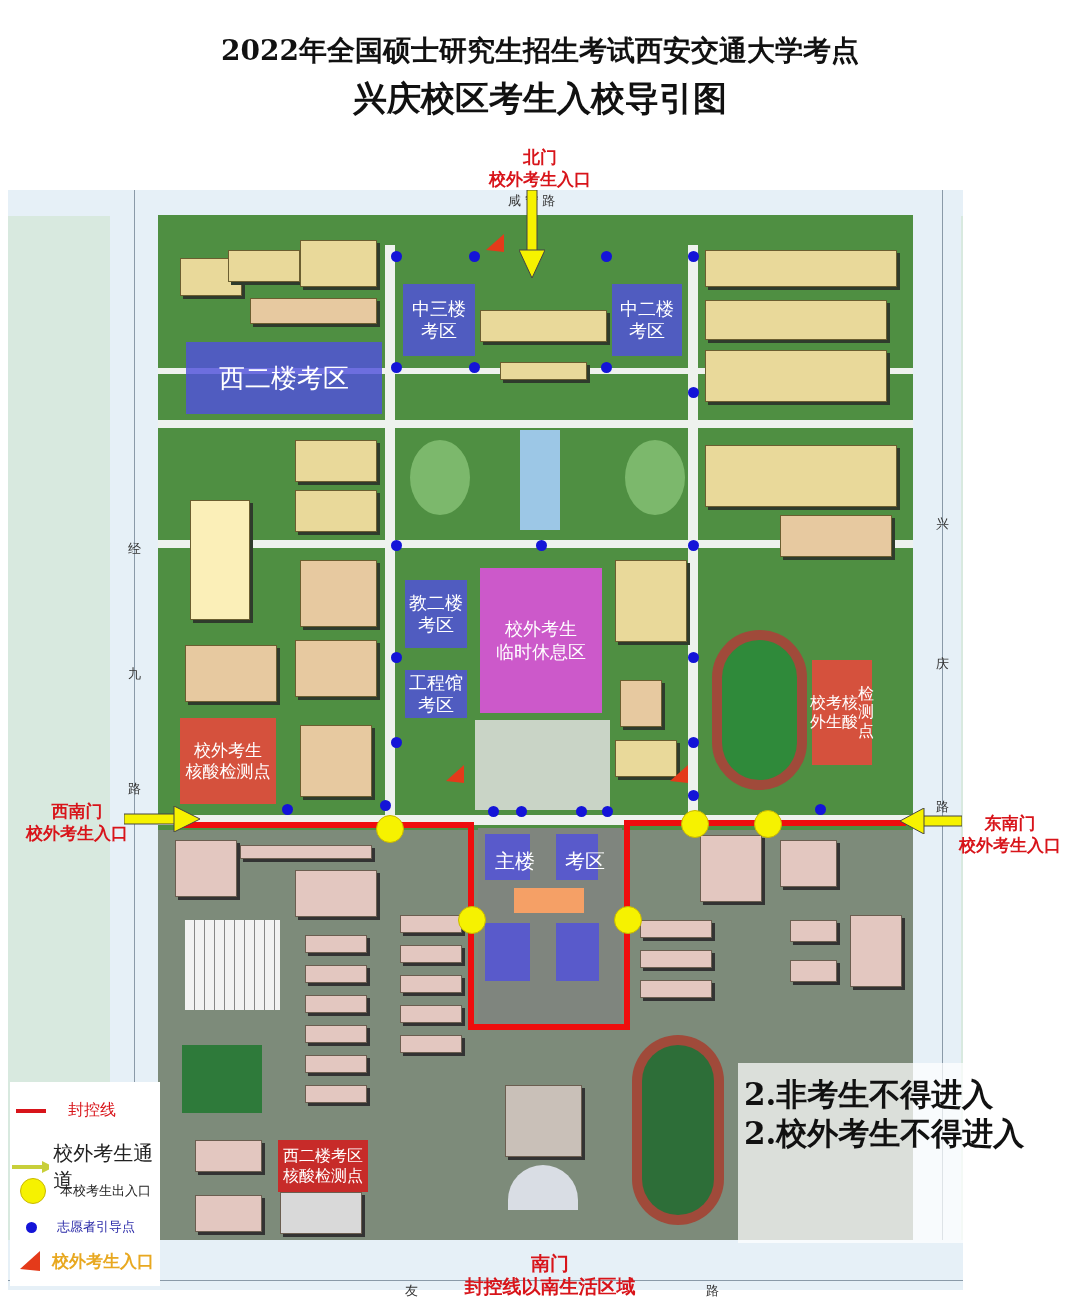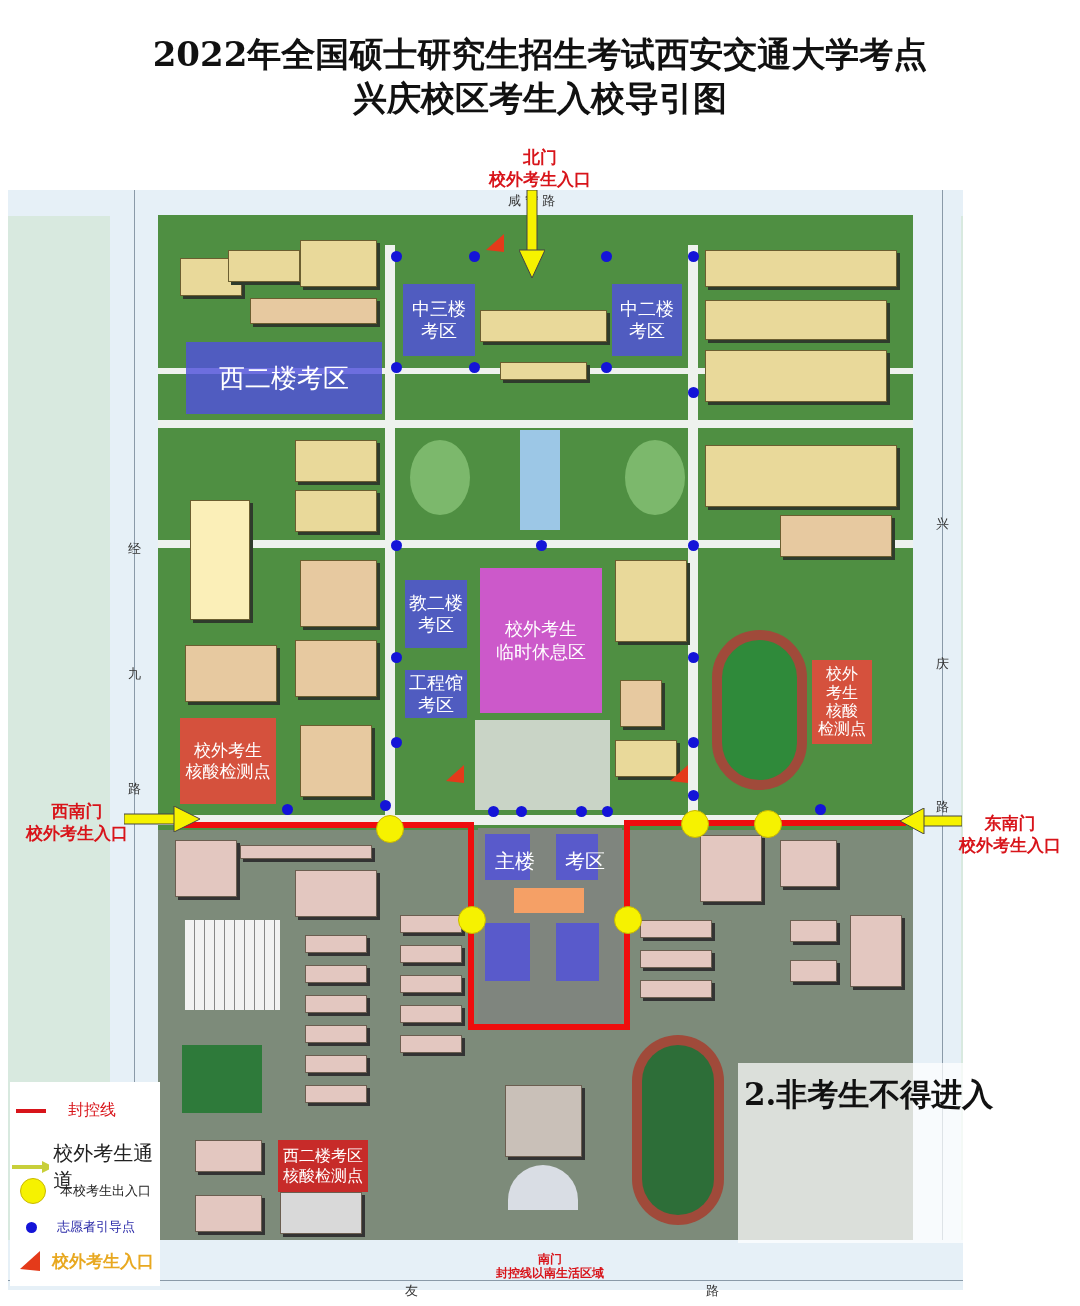--- a/index.html
+++ b/index.html
@@ -1,18 +1,18 @@
 <!DOCTYPE html>
 <html><head>
 <meta charset="utf-8">
 <style>
   html,body{margin:0;padding:0;background:#fff;}
   body{width:1080px;height:1306px;position:relative;overflow:hidden;font-family:"DejaVu Sans","Liberation Sans",sans-serif;}
   .title{position:absolute;left:0;width:1080px;text-align:center;font-family:"DejaVu Serif","Liberation Serif",serif;font-weight:bold;color:#111;}
-  .t1{top:32px;font-size:34px;letter-spacing:0px;}
+  .t1{top:32px;font-size:28px;letter-spacing:0px;}
   .t2{top:76px;font-size:34px;}
   .abs{position:absolute;}
   .road{position:absolute;background:#e6f0f7;}
   .roadline{position:absolute;background:#8a9aa8;}
   .roadlabel{position:absolute;font-size:13px;color:#333;font-family:"DejaVu Serif",serif;}
   .campus{position:absolute;left:158px;top:215px;width:755px;height:1025px;background:#4f8f42;}
   .south{position:absolute;left:158px;top:830px;width:755px;height:410px;background:#7d8b7a;}
   .path{position:absolute;background:#eef2ee;}
   .bld{position:absolute;background:#e9d99a;border:1px solid #6b5e30;box-shadow:3px 3px 0 #2f3b2c;}
   .bldp{position:absolute;background:#e3c7c0;border:1px solid #6b5e50;box-shadow:3px 3px 0 #333;}
@@ -167,21 +167,21 @@
 <div class="zone blue" style="left:556px;top:923px;width:43px;height:58px;"></div>
 <div class="abs" style="left:480px;top:848px;width:140px;height:30px;color:#fff;font-size:20px;display:flex;justify-content:space-around;">
   <span>主楼</span>
   <span>考区</span>
 </div>
 
 <div class="zone red" style="left:180px;top:718px;width:96px;height:86px;font-size:17px;flex-direction:column;">
   <span>校外考生</span>
   <span>核酸检测点</span>
 </div>
-<div class="zone red" style="left:812px;top:660px;width:60px;height:84px;font-size:16px;flex-direction:column;line-height:1.15;">
+<div class="zone red" style="left:812px;top:660px;width:60px;height:105px;font-size:16px;flex-direction:row;line-height:1.15;">
   <span>校外</span>
   <span>考生</span>
   <span>核酸</span>
   <span>检测点</span>
 </div>
 <div class="zone red" style="left:278px;top:1140px;width:90px;height:52px;font-size:16px;flex-direction:column;background:rgba(210,30,30,0.88);">
   <span>西二楼考区</span>
   <span>核酸检测点</span>
 </div>
 
@@ -251,21 +251,21 @@
 
 <div class="gate" style="left:940px;top:812px;width:140px;">
   <div>东南门</div>
   <div>校外考生入口</div>
 </div>
 <svg class="arrow" style="left:900px;top:808px;" width="62" height="26">
   <rect x="22" y="8" width="40" height="10" fill="#f6f200" stroke="#444" stroke-width="1"></rect>
   <polygon points="24,0 24,26 0,13" fill="#f6f200" stroke="#444" stroke-width="1"></polygon>
 </svg>
 
-<div class="gate" style="left:450px;top:1252px;width:200px;font-size:12px;line-height:1.2;">
+<div class="gate" style="left:450px;top:1252px;width:200px;font-size:19px;line-height:1.2;">
   <div>南门</div>
   <div>封控线以南生活区域</div>
 </div>
 
 <div class="legend">
   <div class="row" style="top:18px;left:6px;">
     <div style="width:30px;height:4px;background:#d8141a;"></div>
     <span class="lbl" style="margin-left:22px;color:#d8141a;font-size:16px;">封控线</span>
   </div>
   <div class="row" style="top:58px;left:2px;">
@@ -286,13 +286,14 @@
   <div class="row" style="top:168px;left:10px;">
     <svg width="22" height="22">
         <polygon points="20,0 20,20 0,18" fill="#e43a1a"></polygon>
       </svg>
     <span class="lbl" style="margin-left:10px;font-size:17px;color:#e8a820;font-weight:bold;">校外考生入口</span>
   </div>
 </div>
 
 <div class="notice">
   <div style="margin-left:6px;margin-top:12px;">2.非考生不得进入</div>
+  <div style="margin-left:6px;">2.校外考生不得进入</div>
 </div>
 
 </body></html>

